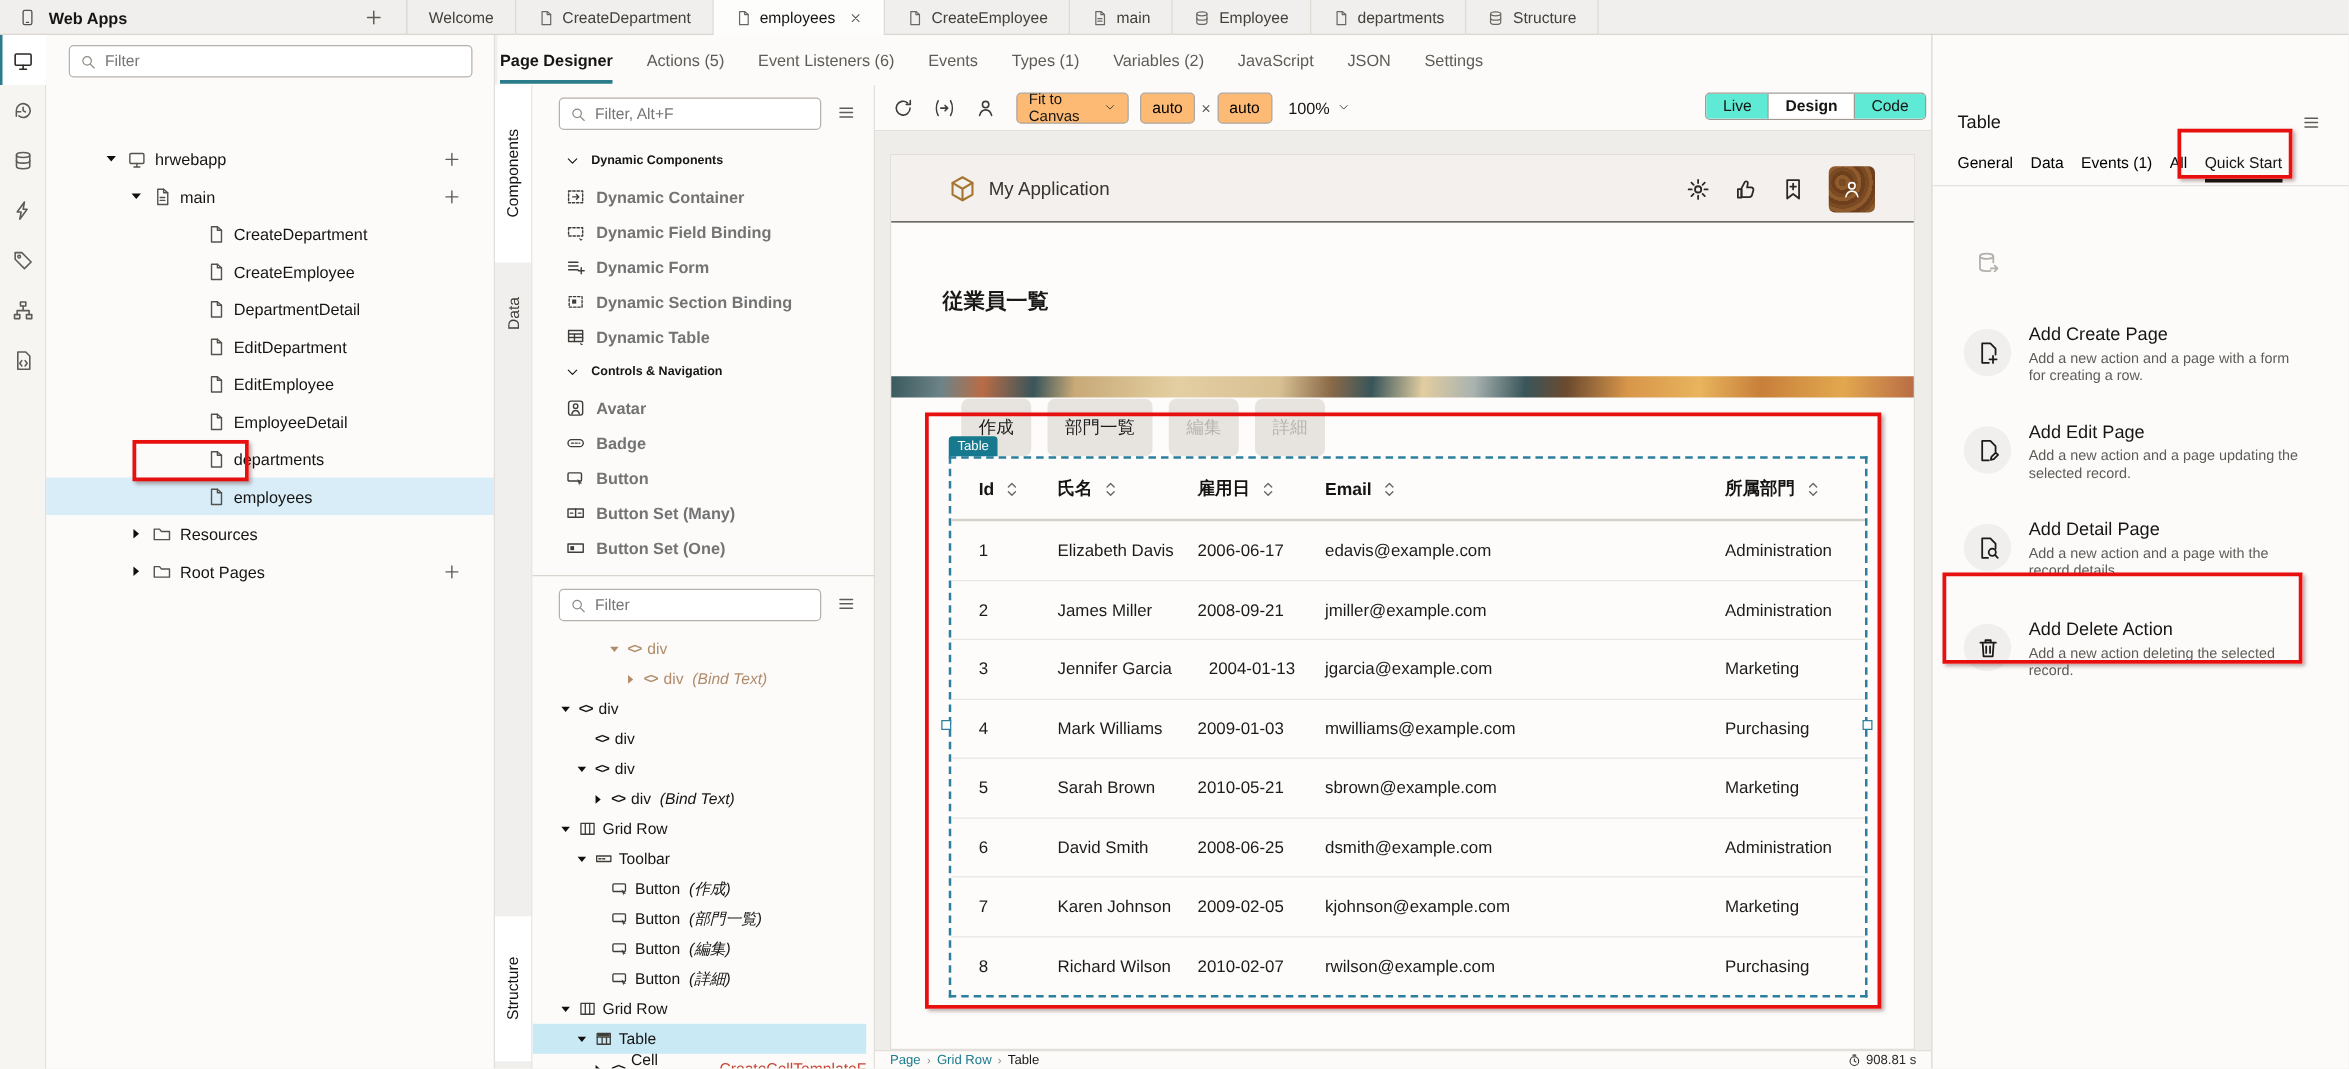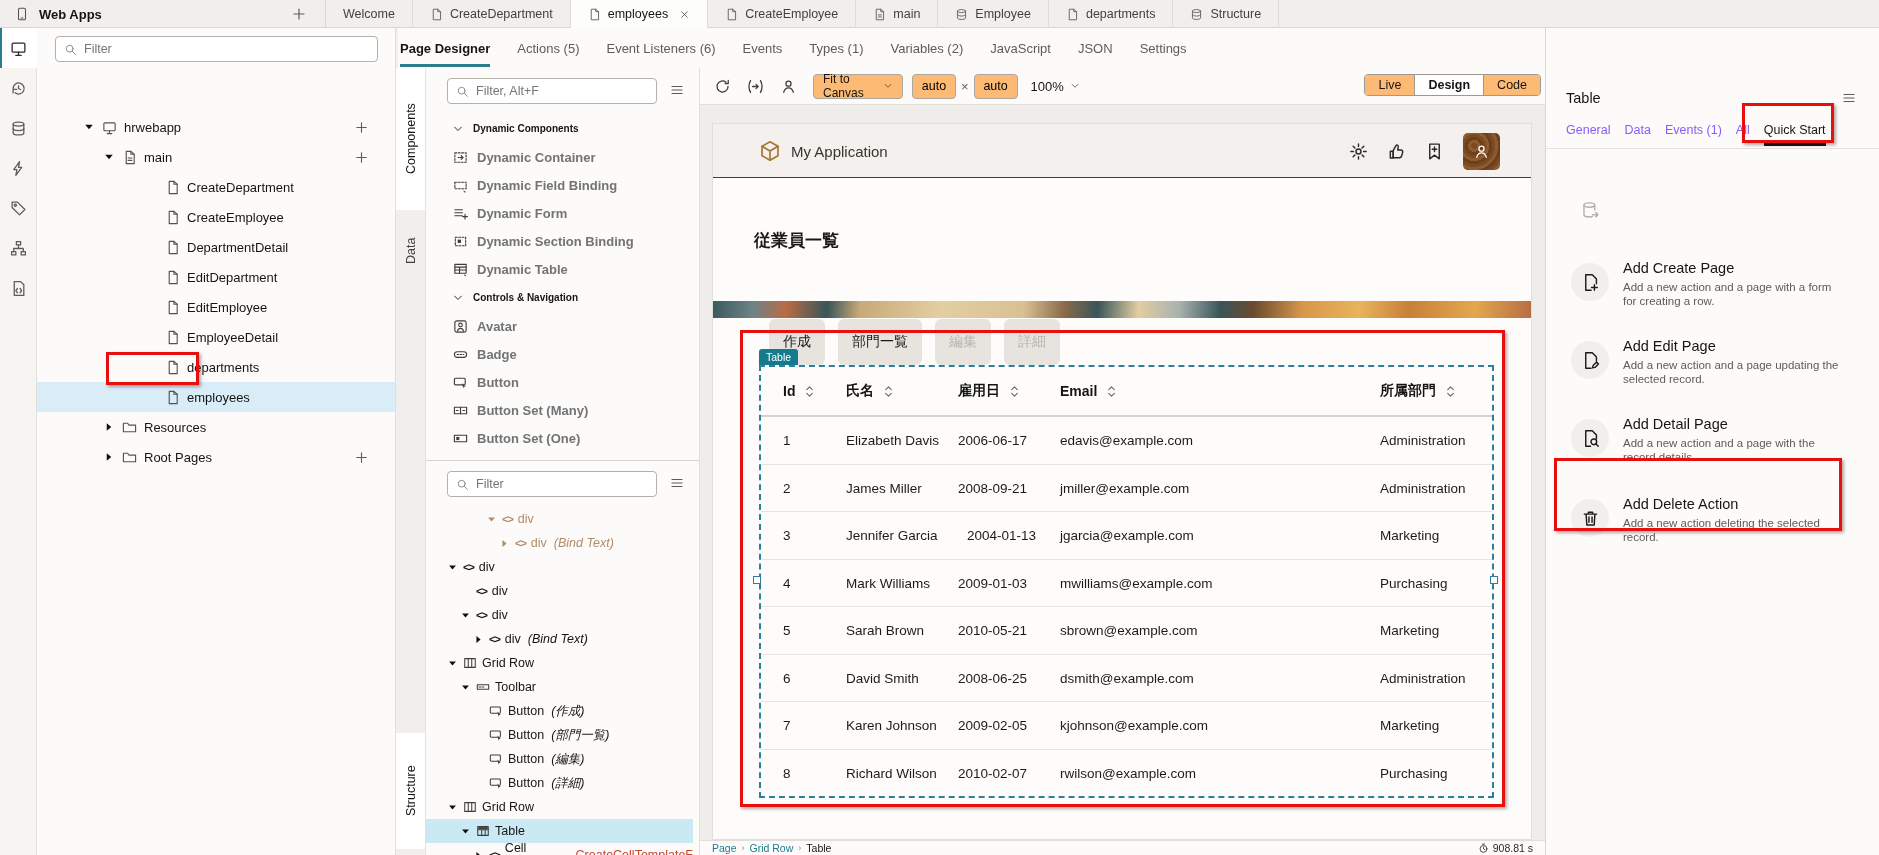--- a/index.html
+++ b/index.html
@@ -68,21 +68,21 @@
   .srow.sel2 { background:#c9e9f5; }
   .note.orange { color:#c74634; font-style:normal; }
 
   
   #canvas-toolbar { left:700px; top:68px; width:845px; height:37px; background:#fcfbfa; border-bottom:1px solid #e2dfda; display:flex; align-items:center; }
   .ct-icon { width:17px; height:17px; color:#403c38; margin-right:16px; }
   .ct-box { height:25px; border:1px solid #aca7a0; border-radius:4px; background:#fdba74; display:flex; align-items:center; justify-content:center; gap:8px; font-size:12.5px; padding:0 9px; }
   .ct-box input { width:34px; border:none; outline:none; text-align:center; font-size:12.5px; font-family:inherit; background:transparent; }
   .ct-caret { width:10px; height:10px; color:#403c38; }
   #mode-group { position:absolute; right:4px; top:6px; display:flex; border:1px solid #9e9a93; border-radius:4px; overflow:hidden; }
-  .mode-btn { padding:3px 13px; font-size:12.5px; background:#fdba74; color:#161513; border-right:1px solid #9e9a93; }
+  .mode-btn { padding:3px 13px; font-size:12.5px; background:#5eead4; color:#161513; border-right:1px solid #9e9a93; }
   .mode-btn:last-child { border-right:none; }
   .mode-btn.active { background:#ffffff; font-weight:bold; }
 
   
   #canvas { left:700px; top:105px; width:845px; height:735px; background:#efedea; }
   #page-card { position:absolute; left:12px; top:18px; width:820px; height:717px; background:#fdfcfb; border:1px solid #e2dfda; }
   #app-header { position:absolute; left:0; top:0; width:818px; height:54px; background:#f3f0ed; border-bottom:1px solid #404040; }
   #app-logo { position:absolute; left:46px; top:16px; width:22px; height:22px; color:#a5742e; }
   #app-name { position:absolute; left:78px; top:19px; font-size:15px; color:#38342f; }
   .hdr-ic { position:absolute; top:18px; width:19px; height:19px; color:#2b2926; }
@@ -112,21 +112,21 @@
   .crumb.current { color:#161513; }
   .crumb-sep { color:#8f8b84; margin:0 5px; font-size:9px; }
   #timer { margin-left:auto; display:flex; align-items:center; gap:4px; color:#2b2926; }
   #timer .icon { width:11px; height:11px; }
 
   
   #inspector { left:1545px; top:28px; width:334px; height:827px; background:#fcfbfa; border-left:1px solid #d9d6d0; }
   #insp-title { position:absolute; left:20px; top:62px; font-size:14.5px; color:#161513; }
   #insp-menu { position:absolute; right:22px; top:62px; width:16px; height:16px; color:#5f5c57; }
   #insp-tabs { position:absolute; left:20px; top:84px; display:flex; gap:14px; height:36px; align-items:center; }
-  .itab { font-size:12.5px; color:#8b5cf6; height:36px; display:flex; align-items:center; position:relative; white-space:nowrap; }
+  .itab { font-size:12.5px; color:#000000; height:36px; display:flex; align-items:center; position:relative; white-space:nowrap; }
   .itab.active { color:#161513; }
   .itab.active::after { content:""; position:absolute; left:0; right:0; bottom:2px; height:3px; background:#161513; }
   #insp-divider { position:absolute; left:0; top:120px; width:334px; border-top:1px solid #e5e2de; }
   .qs-item { position:absolute; left:25px; width:290px; display:flex; gap:14px; }
   .qs-circle { width:38px; height:38px; border-radius:50%; background:#f1efed; display:flex; align-items:center; justify-content:center; color:#1c1b1a; flex:none; margin-top:3px; }
   .qs-circle .icon { width:19px; height:19px; }
   .qs-item.disabled .qs-circle { background:transparent; color:#b4b0aa; }
   .qs-title { font-size:14.5px; color:#161513; margin-bottom:4px; }
   .qs-desc { font-size:11.5px; color:#5f5c57; line-height:1.25; width:218px; }
   .qs-item.disabled .qs-title, .qs-item.disabled .qs-desc { color:#b4b0aa; }

